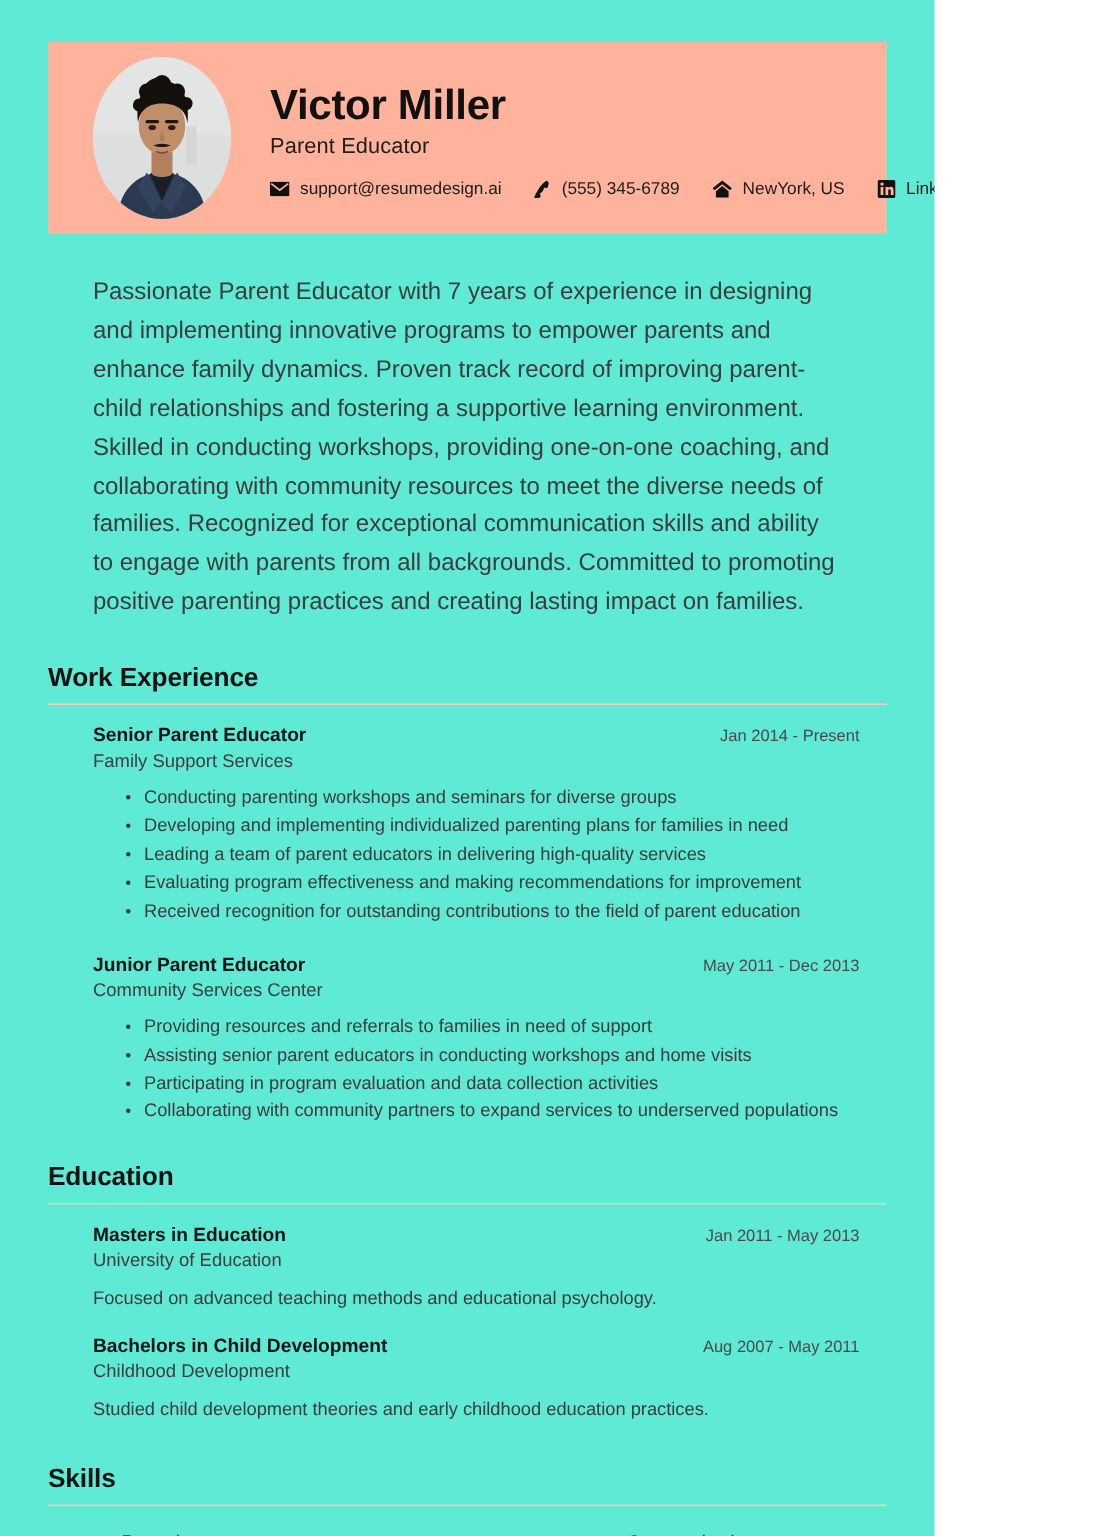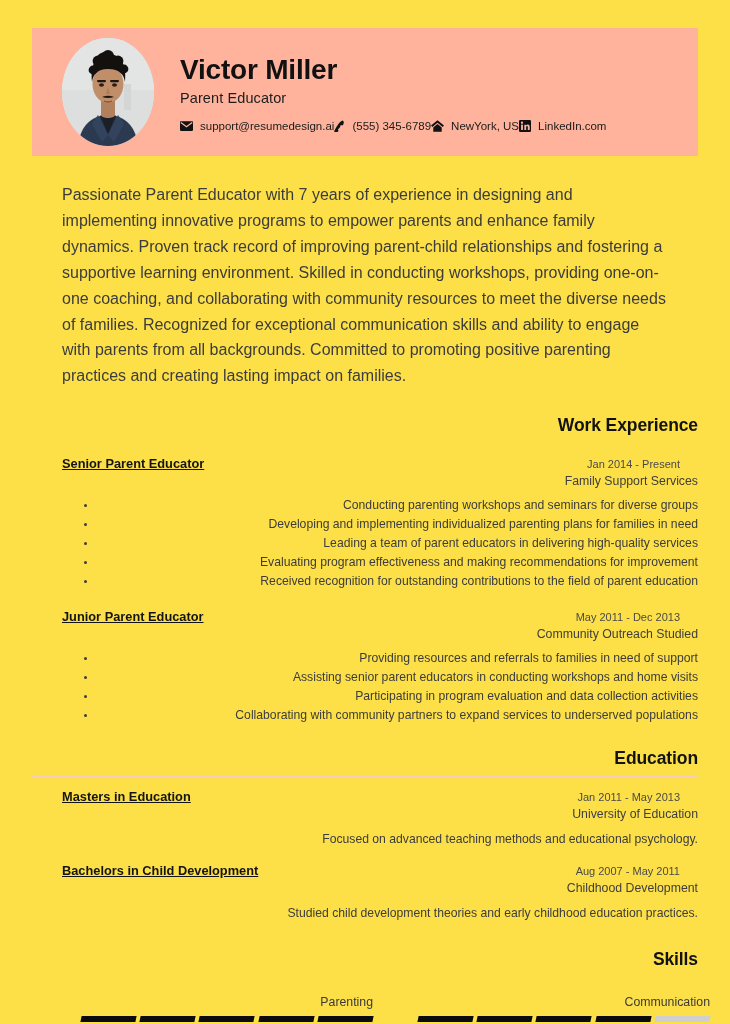--- a/index.html
+++ b/index.html
@@ -7,23 +7,23 @@
   html, body {
     width: 730px;
     height: 1024px;
     background: #ffffff;
     font-family: "Liberation Sans", sans-serif;
     -webkit-font-smoothing: antialiased;
   }
 
   .page {
     position: relative;
-    width: 730px;
+    width: 623px;
     height: 1024px;
-    background: #fde047;
+    background: #5eead4;
     overflow: hidden;
   }
 
   
   .header {
     margin: 28px 32px 0 32px;
     background: #ffb39c;
     height: 128px;
     display: flex;
     align-items: center;
@@ -68,20 +68,21 @@
     align-items: center;
     margin-top: 14px;
     flex-wrap: nowrap;
   }
 
   .contact-item {
     display: flex;
     align-items: center;
     font-size: 11.5px;
     color: #1b1b1b;
+    margin-right: 22px;
     white-space: nowrap;
   }
   .contact-item:last-child { margin-right: 0; }
 
   .contact-item .ci {
     display: inline-flex;
     align-items: center;
     justify-content: center;
     margin-right: 7px;
     color: #111;
@@ -90,21 +91,21 @@
   
   .summary {
     margin: 26px 60px 0 62px;
     font-size: 16px;
     line-height: 1.62;
     color: #3c3c3c;
     text-align: left;
   }
 
   
-  .section { margin: 0 32px; text-align: right; }
+  .section { margin: 0 32px; }
   .section.work { margin-top: 26px; }
   .section.education { margin-top: 24px; }
   .section.skills { margin-top: 26px; }
 
   .section-title {
     font-size: 17.5px;
     font-weight: bold;
     color: #121212;
     letter-spacing: -0.1px;
     padding-bottom: 7px;
@@ -121,21 +122,20 @@
   .entry-head {
     display: flex;
     justify-content: space-between;
     align-items: baseline;
   }
 
   .entry-title {
     font-size: 12.8px;
     font-weight: bold;
     color: #141414;
-    text-decoration: underline;
   }
 
   .entry-date {
     font-size: 11px;
     color: #4a4a4a;
     white-space: nowrap;
     padding-right: 18px;
   }
 
   .entry-org {
@@ -321,21 +321,21 @@
         <li>Evaluating program effectiveness and making recommendations for improvement</li>
         <li>Received recognition for outstanding contributions to the field of parent education</li>
       </ul>
     </div>
 
     <div class="entry" style="margin-top:18px;">
       <div class="entry-head">
         <span class="entry-title">Junior Parent Educator</span>
         <span class="entry-date">May 2011 - Dec 2013</span>
       </div>
-      <div class="entry-org">Community Outreach Studied</div>
+      <div class="entry-org">Community Services Center</div>
       <ul class="bullets">
         <li>Providing resources and referrals to families in need of support</li>
         <li>Assisting senior parent educators in conducting workshops and home visits</li>
         <li>Participating in program evaluation and data collection activities</li>
         <li>Collaborating with community partners to expand services to underserved populations</li>
       </ul>
     </div>
   </div>
 
   <div class="section education">

